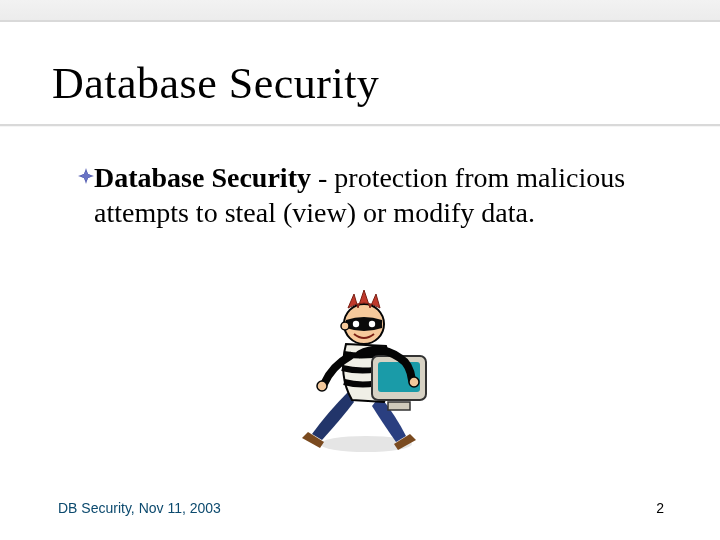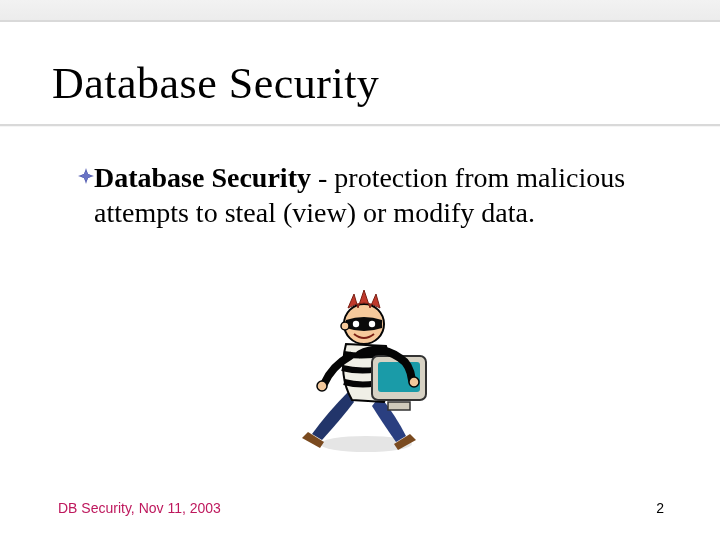--- a/index.html
+++ b/index.html
@@ -80,21 +80,21 @@
     left: 288px;
     width: 152px;
     height: 170px;
   }
   .footer-left {
     position: absolute;
     left: 58px;
     bottom: 24px;
     font-family: Arial, Helvetica, sans-serif;
     font-size: 14px;
-    color: #be185d;
+    color: #0c4a6e;
   }
   .footer-right {
     position: absolute;
     right: 56px;
     bottom: 24px;
     font-family: Arial, Helvetica, sans-serif;
     font-size: 14px;
     color: #000;
   }
 </style>

